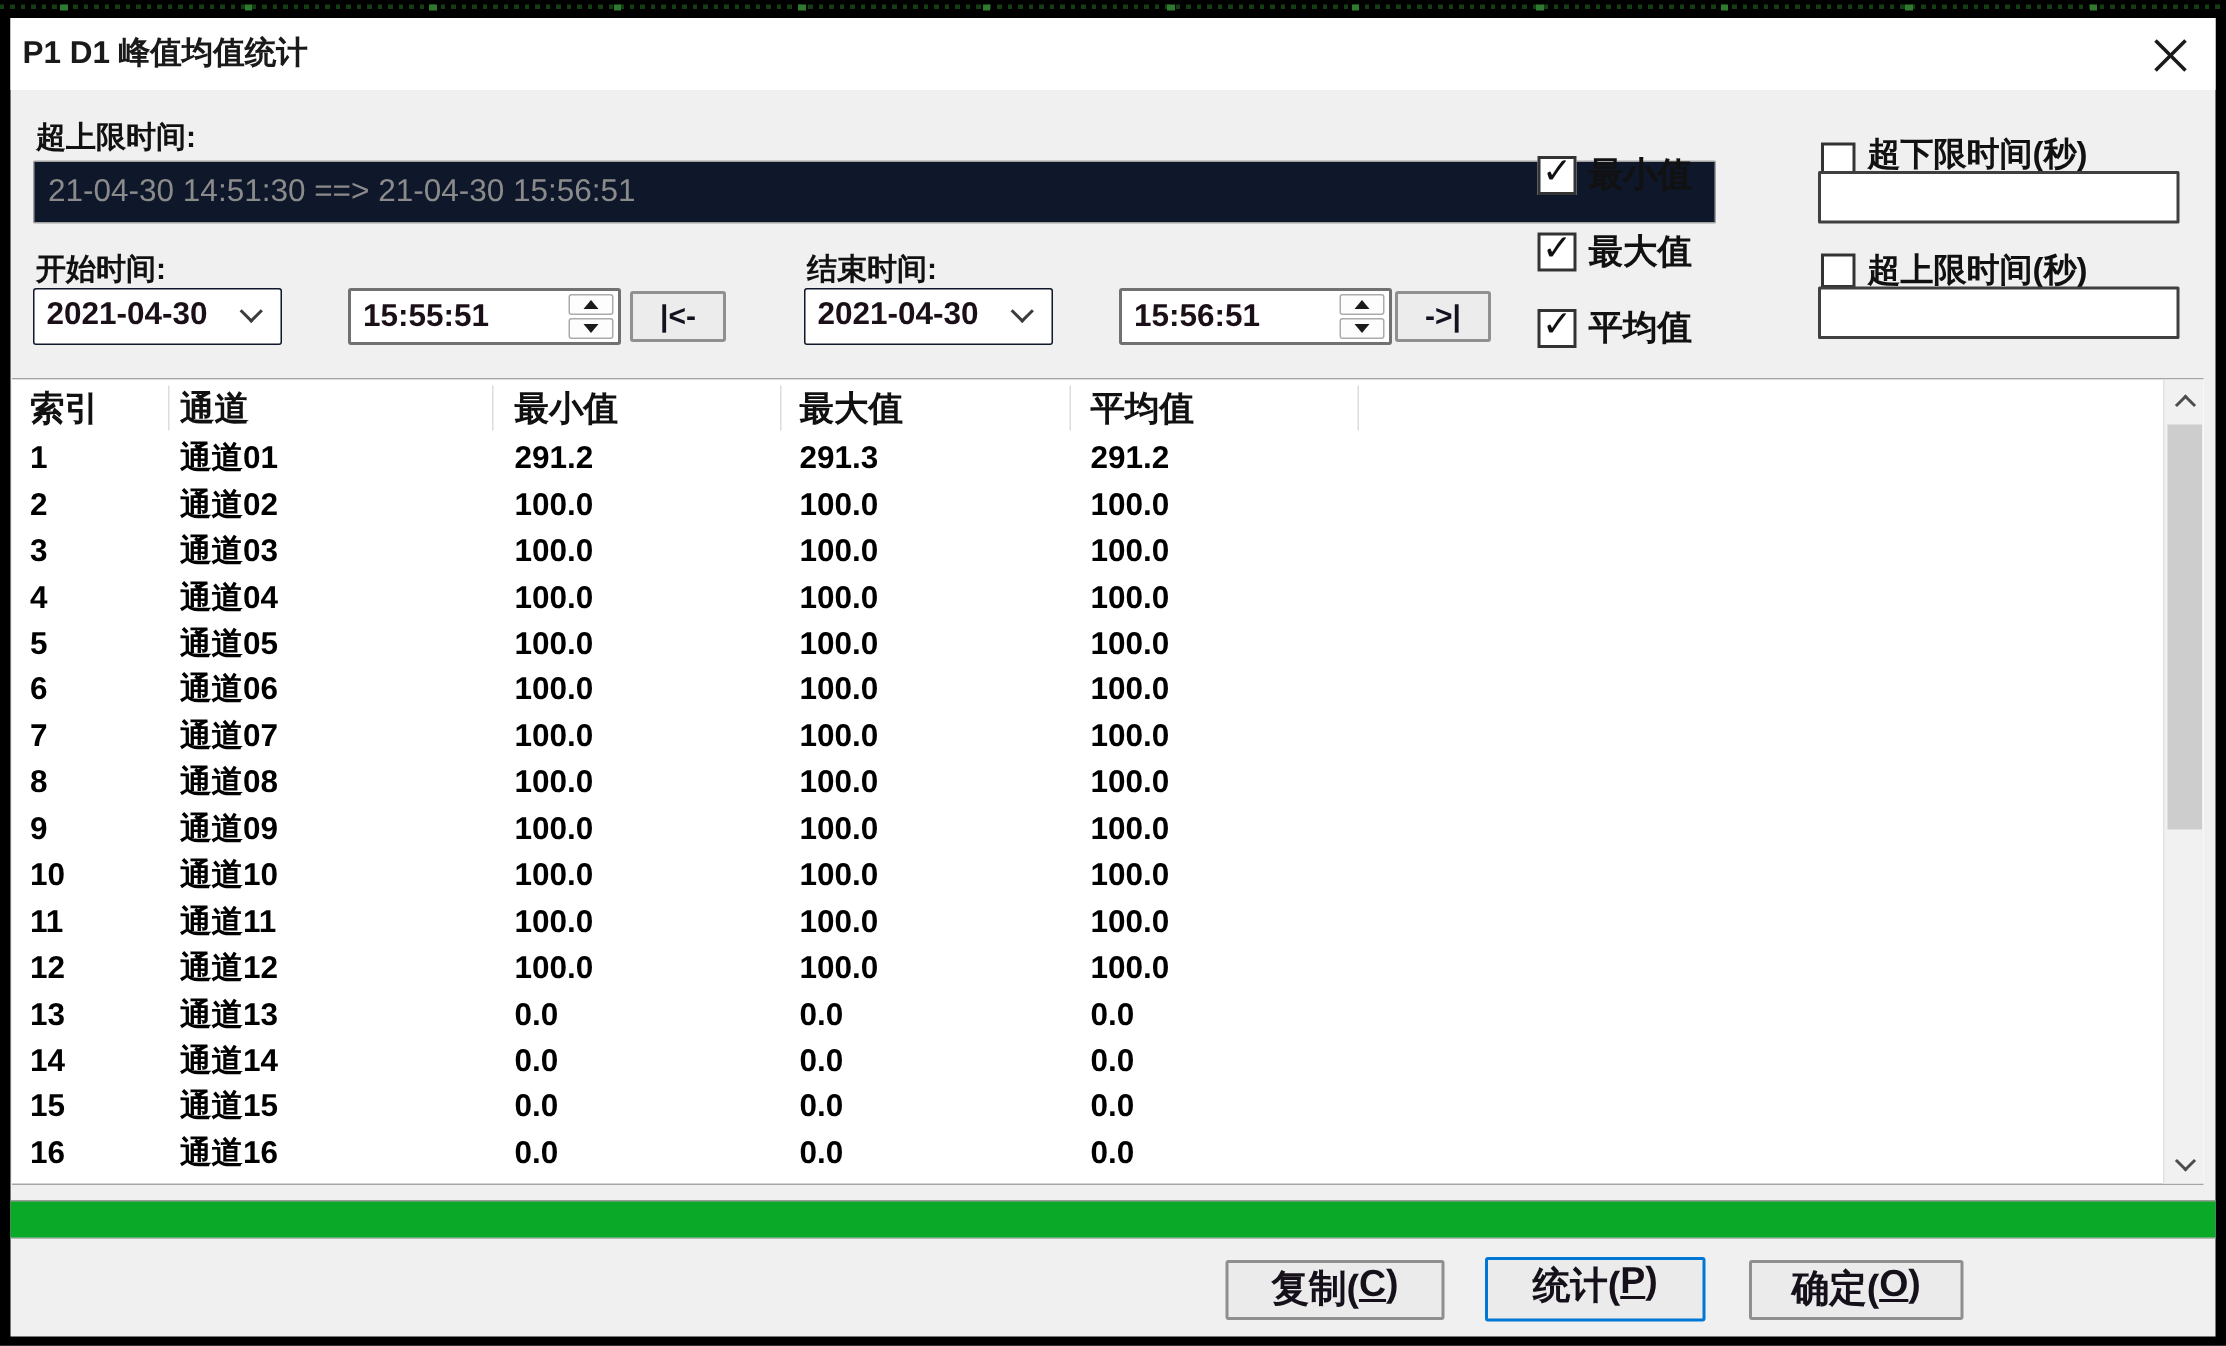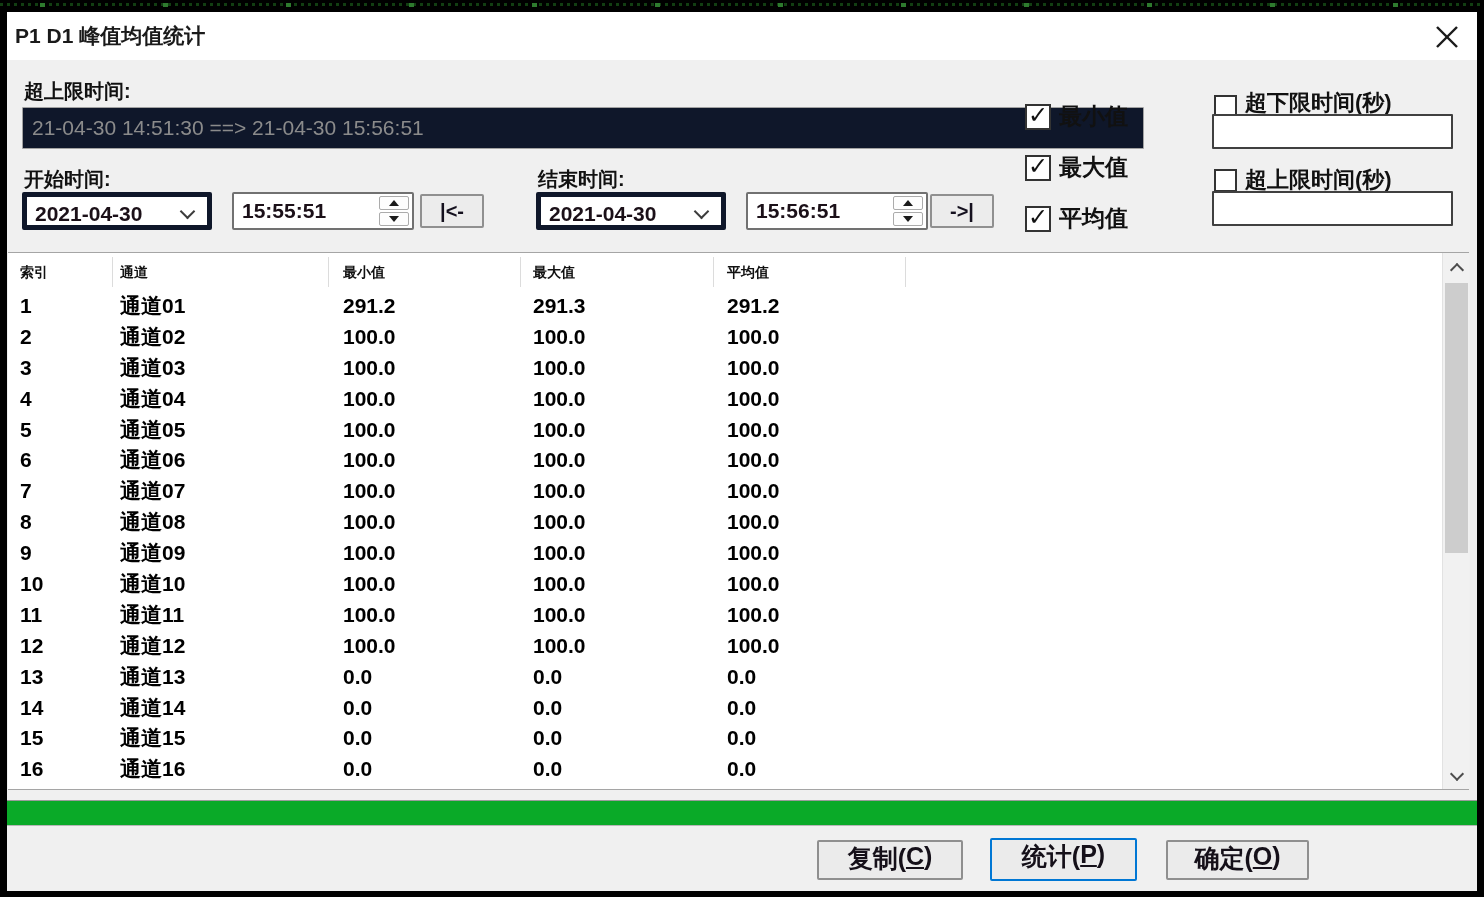--- a/index.html
+++ b/index.html
@@ -19,21 +19,21 @@
   #titlebar{position:absolute;left:0;top:0;width:100%;height:48px;background:#fff;}
   #title-text{position:absolute;left:8px;top:0;height:48px;line-height:48px;font-size:21px;font-weight:700;color:#1a1a1a;}
   #close-btn{position:absolute;right:14px;top:9px;width:32px;height:32px;display:flex;align-items:center;justify-content:center;cursor:pointer;}
 
   .lbl{position:absolute;font-size:20px;font-weight:700;color:#111;white-space:nowrap;}
 
   #range-field{position:absolute;left:15px;top:95px;width:1122px;height:42px;background:#0f172a;
     border:1px solid #a2a2a2;border-radius:1px;font-size:21px;font-weight:400;color:#8b8b8b;
     line-height:40px;padding-left:9px;white-space:nowrap;overflow:hidden;}
 
-  .combo{position:absolute;width:190px;height:38px;background:#fff;border:5px solid #0f172a;border-radius:2px;}
+  .combo{position:absolute;width:166px;height:38px;background:#fff;border:1px solid #0f172a;border-radius:2px;}
   .combo .val{position:absolute;left:8px;top:0;height:34px;line-height:34px;font-size:21px;font-weight:700;color:#1b1018;}
   .chev-down{position:absolute;right:14px;top:9px;width:11px;height:11px;border-right:2px solid #3c3c3c;border-bottom:2px solid #3c3c3c;transform:rotate(45deg);}
 
   .timebox{position:absolute;width:182px;height:38px;background:#fff;border:2px solid #717171;border-radius:2px;}
   .timebox .val{position:absolute;left:8px;top:0;height:34px;line-height:34px;font-size:21px;font-weight:700;color:#1b1018;}
   .spin{position:absolute;right:3px;top:2px;width:30px;height:30px;}
   .spin .sbtn{position:absolute;left:0;width:30px;height:14px;background:#fdfdfd;border:1px solid #ababab;border-radius:2px;display:flex;align-items:center;justify-content:center;}
   .spin .up{top:0;} .spin .dn{top:16px;}
   .tri-up{width:0;height:0;border-left:5px solid transparent;border-right:5px solid transparent;border-bottom:6px solid #1a1a1a;}
   .tri-dn{width:0;height:0;border-left:5px solid transparent;border-right:5px solid transparent;border-top:6px solid #1a1a1a;}
@@ -47,21 +47,21 @@
   .cmark{font-size:24px;font-weight:700;color:#111;line-height:1;margin-top:-3px;}
   .cbl{margin-left:8px;font-size:23px;font-weight:700;color:#111;white-space:nowrap;}
   .cbl.small{font-size:22px;}
   .limit-input{position:absolute;width:241px;height:35px;background:#fff;border:2px solid #404040;border-radius:1px;
     font-size:20px;padding:0 6px;color:#111;}
 
   
   #table{position:absolute;left:1px;top:240px;width:1461px;height:538px;background:#fff;
     border-top:1px solid #a5a5a5;border-bottom:1px solid #a5a5a5;overflow:hidden;}
   #thead{position:absolute;left:0;top:0;width:100%;height:38px;background:#fff;}
-  .hcell{position:absolute;top:0;height:38px;line-height:38px;font-size:14px;font-weight:700;color:#111;cursor:default;}
+  .hcell{position:absolute;top:0;height:38px;line-height:38px;font-size:23px;font-weight:700;color:#111;cursor:default;}
   .hdiv{position:absolute;top:4px;height:30px;width:1px;background:#dcdcdc;}
   #table-body{position:absolute;left:0;top:38px;width:100%;}
   .trow{position:relative;height:30.9px;}
   .cell{position:absolute;top:0;height:30.9px;line-height:30.9px;font-size:21px;font-weight:700;color:#000;white-space:nowrap;}
   .c0{left:12px;} .c1{left:112px;} .c2{left:335px;} .c3{left:525px;} .c4{left:719px;}
 
   
   #vscroll{position:absolute;right:0;top:0;width:27px;height:538px;background:#f1f1f1;border-left:1px solid #e2e2e2;}
   .sarrow{position:absolute;left:0;width:27px;height:29px;display:flex;align-items:center;justify-content:center;cursor:pointer;}
   .sarrow .chev{width:10px;height:10px;border-right:2.5px solid #4d4d4d;border-bottom:2.5px solid #4d4d4d;}

